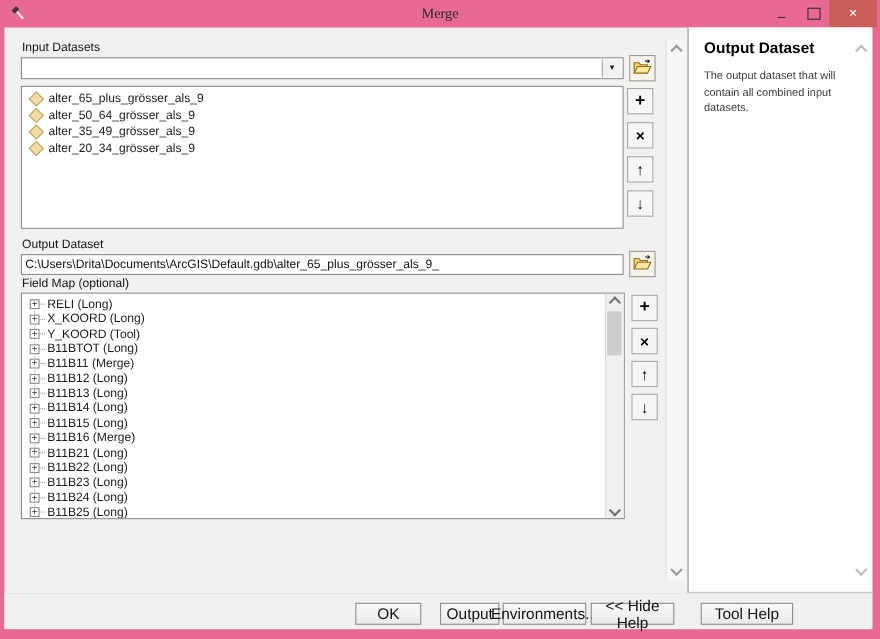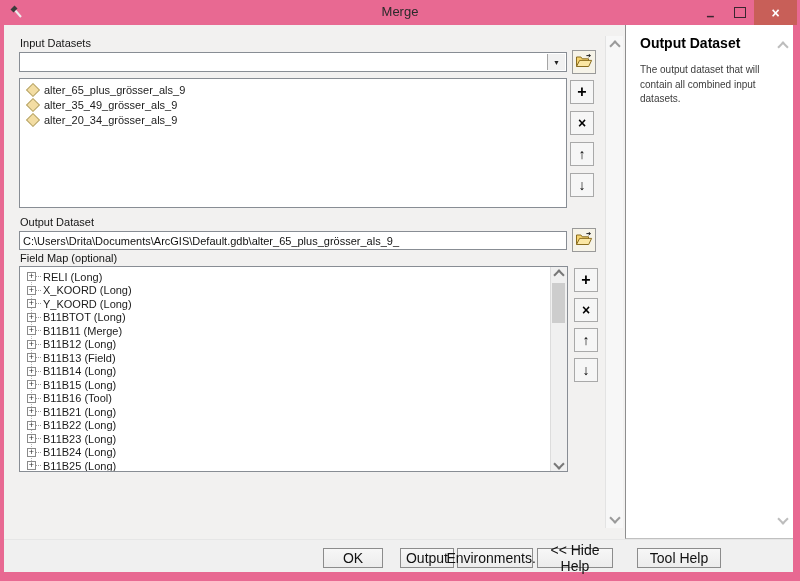--- a/index.html
+++ b/index.html
@@ -2,21 +2,21 @@
 <html><head>
 <meta charset="utf-8">
 <style>
   html,body{margin:0;padding:0;}
   body{
     width:800px;height:581px;position:relative;overflow:hidden;
     font-family:"Liberation Sans","DejaVu Sans",sans-serif;
     font-size:11px;color:#1b1b1b;background:#e86992;
   }
   
-  .titlebar{position:absolute;left:0;top:0;width:800px;height:42px;}
+  .titlebar{position:absolute;left:0;top:0;width:800px;height:42px;font-family:Liberation Serif, serif;}
   .titlebar .tool-icon{position:absolute;left:9px;top:4px;}
   .titlebar .title{position:absolute;left:0;right:0;top:4px;text-align:center;
     font-size:13px;color:#2a2a2a;}
   .win-controls{position:absolute;right:3px;top:0;height:25px;display:flex;align-items:stretch;}
   .wc-btn{width:29px;display:flex;align-items:center;justify-content:center;color:#3a2630;}
   .wc-min{font-size:14px;font-weight:bold;padding-top:6px;}
   .wc-max-box{width:10px;height:9px;border:1px solid #3a2630;}
   .wc-close{width:43px;background:#c85f58;color:#fff;font-size:14px;font-weight:bold;
     display:flex;align-items:center;justify-content:center;}
   
@@ -124,20 +124,24 @@
     </span>
   </span>
 
   <div class="ds-list boxed">
     <div class="lrow">
       <span class="diamond"></span>
       <span>alter_65_plus_grösser_als_9</span>
     </div>
     <div class="lrow">
       <span class="diamond"></span>
+      <span>alter_50_64_grösser_als_9</span>
+    </div>
+    <div class="lrow">
+      <span class="diamond"></span>
       <span>alter_35_49_grösser_als_9</span>
     </div>
     <div class="lrow">
       <span class="diamond"></span>
       <span>alter_20_34_grösser_als_9</span>
     </div>
   </div>
 
   <span class="icon-btn g-plus" style="left:566px;top:55px;">+</span>
   <span class="icon-btn g-x" style="left:566px;top:86px;">×</span>
@@ -167,56 +171,56 @@
           <span>RELI (Long)</span>
         </div>
       <div class="trow">
           <span class="expander">+</span>
           <span class="tdash"></span>
           <span>X_KOORD (Long)</span>
         </div>
       <div class="trow">
           <span class="expander">+</span>
           <span class="tdash"></span>
-          <span>Y_KOORD (Long)</span>
+          <span>Y_KOORD (Tool)</span>
         </div>
       <div class="trow">
           <span class="expander">+</span>
           <span class="tdash"></span>
           <span>B11BTOT (Long)</span>
         </div>
       <div class="trow">
           <span class="expander">+</span>
           <span class="tdash"></span>
           <span>B11B11 (Merge)</span>
         </div>
       <div class="trow">
           <span class="expander">+</span>
           <span class="tdash"></span>
           <span>B11B12 (Long)</span>
         </div>
       <div class="trow">
           <span class="expander">+</span>
           <span class="tdash"></span>
-          <span>B11B13 (Field)</span>
+          <span>B11B13 (Long)</span>
         </div>
       <div class="trow">
           <span class="expander">+</span>
           <span class="tdash"></span>
           <span>B11B14 (Long)</span>
         </div>
       <div class="trow">
           <span class="expander">+</span>
           <span class="tdash"></span>
           <span>B11B15 (Long)</span>
         </div>
       <div class="trow">
           <span class="expander">+</span>
           <span class="tdash"></span>
-          <span>B11B16 (Tool)</span>
+          <span>B11B16 (Merge)</span>
         </div>
       <div class="trow">
           <span class="expander">+</span>
           <span class="tdash"></span>
           <span>B11B21 (Long)</span>
         </div>
       <div class="trow">
           <span class="expander">+</span>
           <span class="tdash"></span>
           <span>B11B22 (Long)</span>

